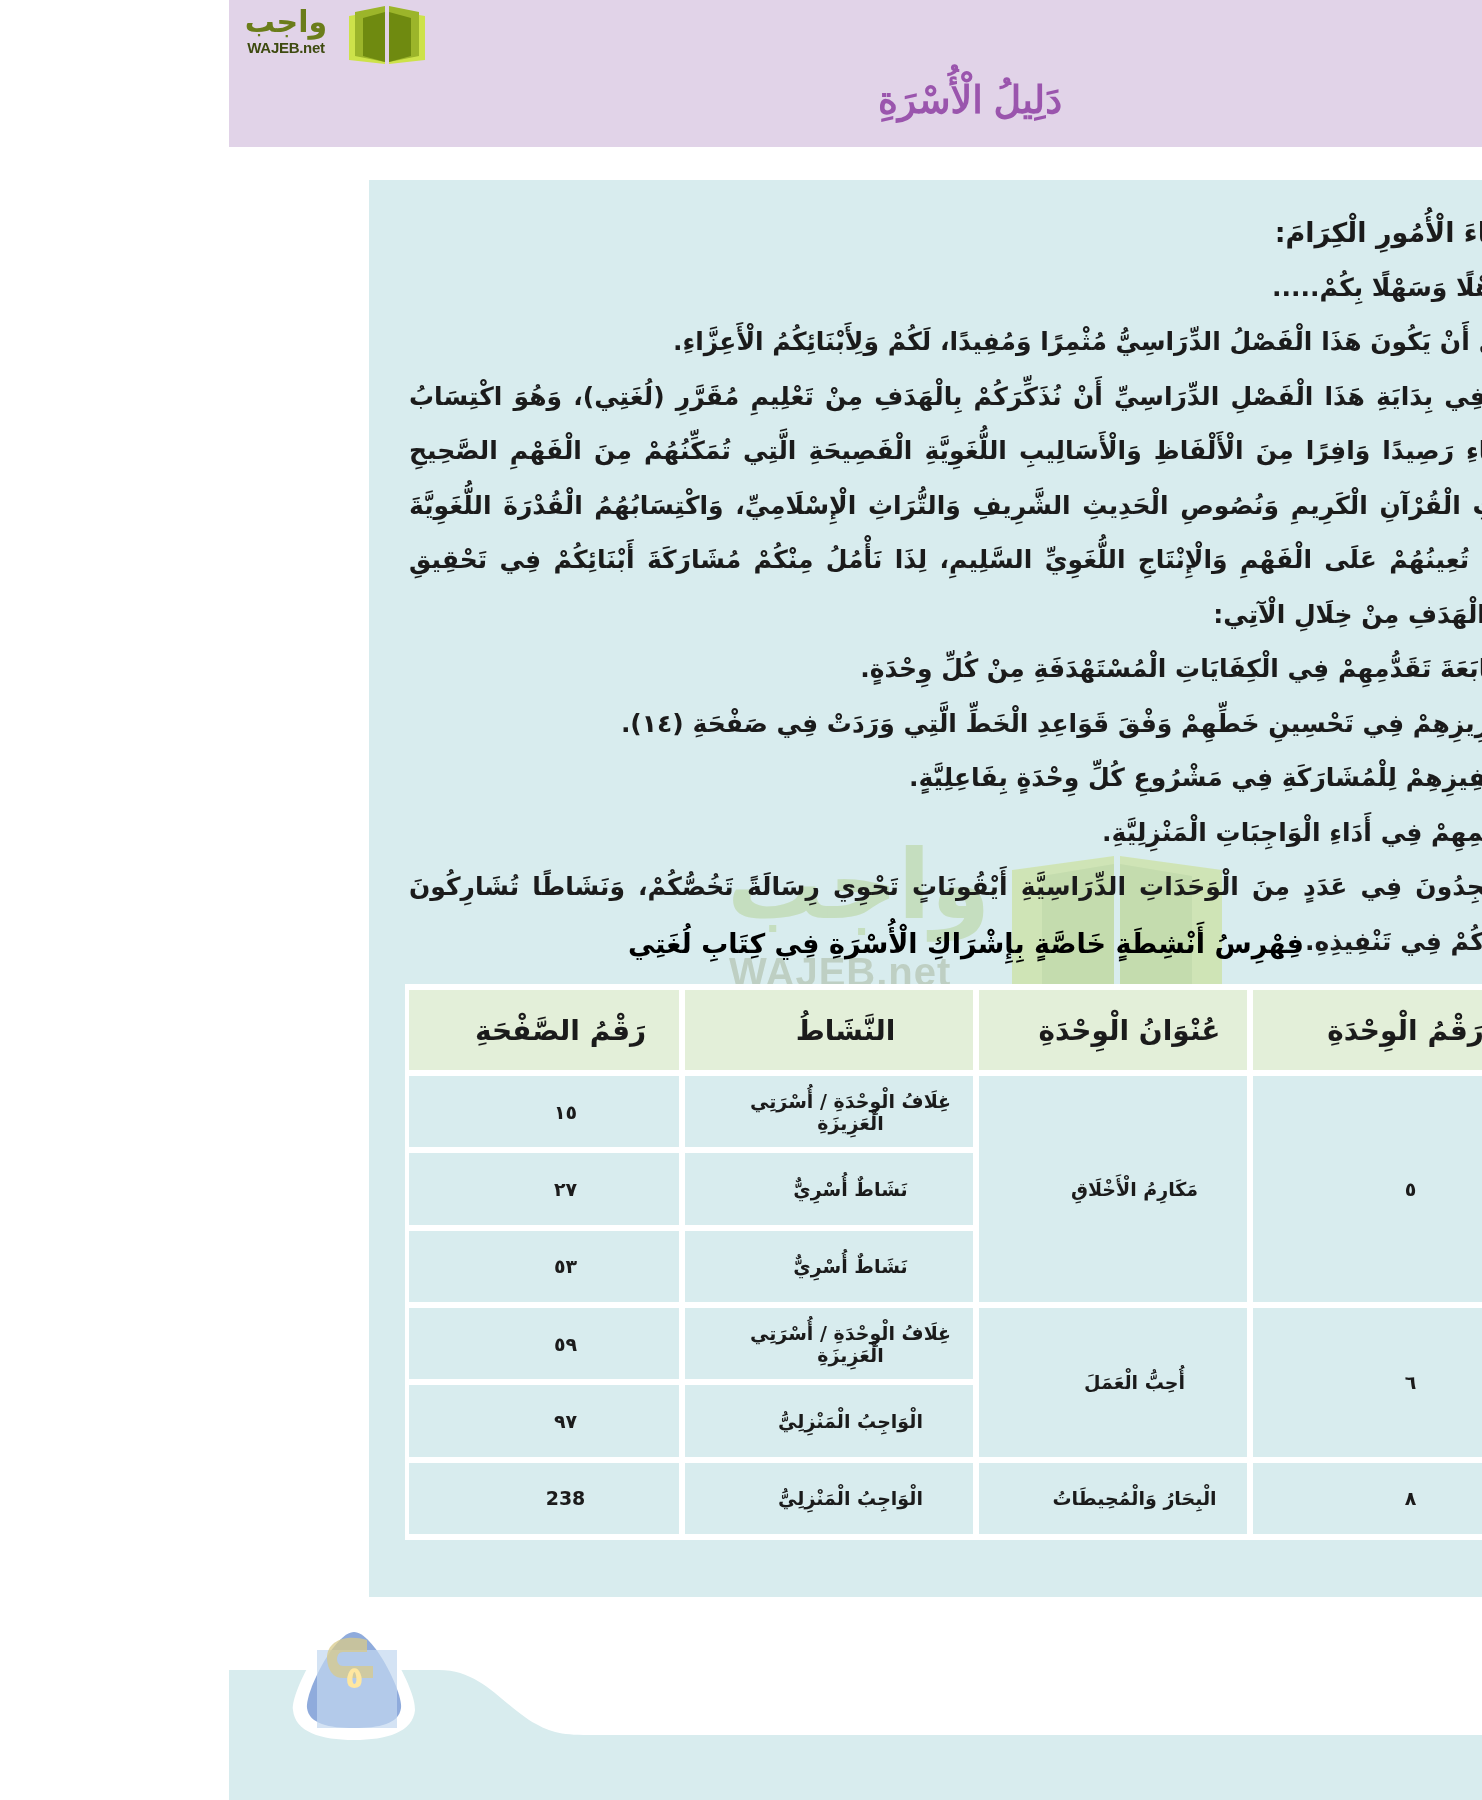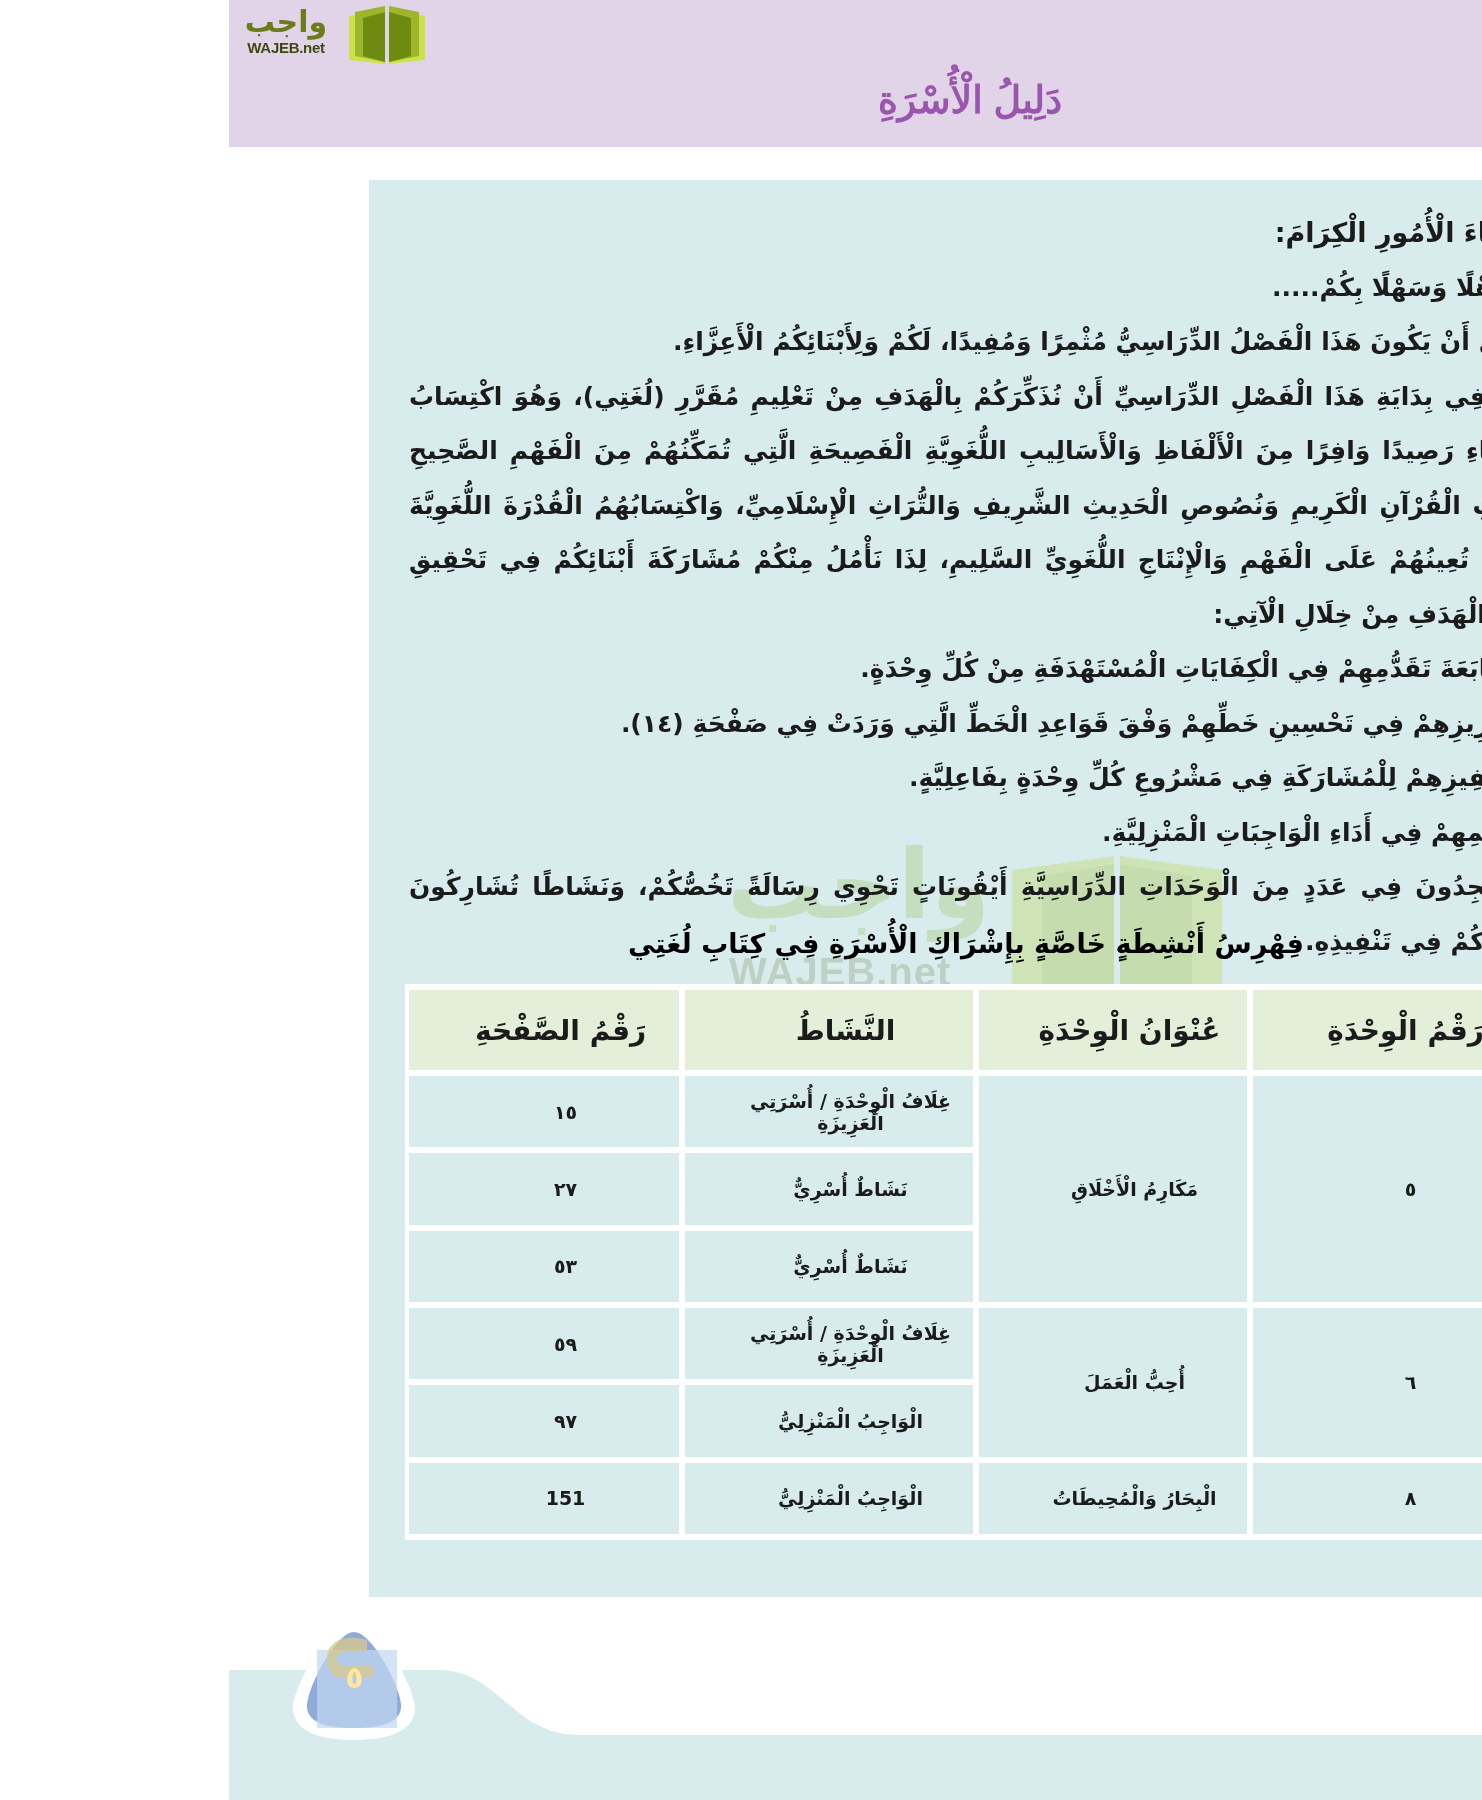--- a/index.html
+++ b/index.html
@@ -193,21 +193,21 @@
             <td>٥٩</td>
           </tr>
           <tr>
             <td>الْوَاجِبُ الْمَنْزِلِيُّ</td>
             <td>٩٧</td>
           </tr>
           <tr>
             <td>٨</td>
             <td>الْبِحَارُ وَالْمُحِيطَاتُ</td>
             <td>الْوَاجِبُ الْمَنْزِلِيُّ</td>
-            <td>151</td>
+            <td>238</td>
           </tr>
         </tbody>
       </table>
     </div>
   </div>
 
   <svg class="footer-wave" viewBox="0 0 1482 130" preserveAspectRatio="none">
     <path d="M0 0 L210 0 C250 0, 270 30, 300 50 C320 62, 330 65, 360 65 L1482 65 L1482 130 L0 130 Z" fill="#d8ecee"></path>
   </svg>
   <svg class="page-badge" viewBox="0 0 135 135">

